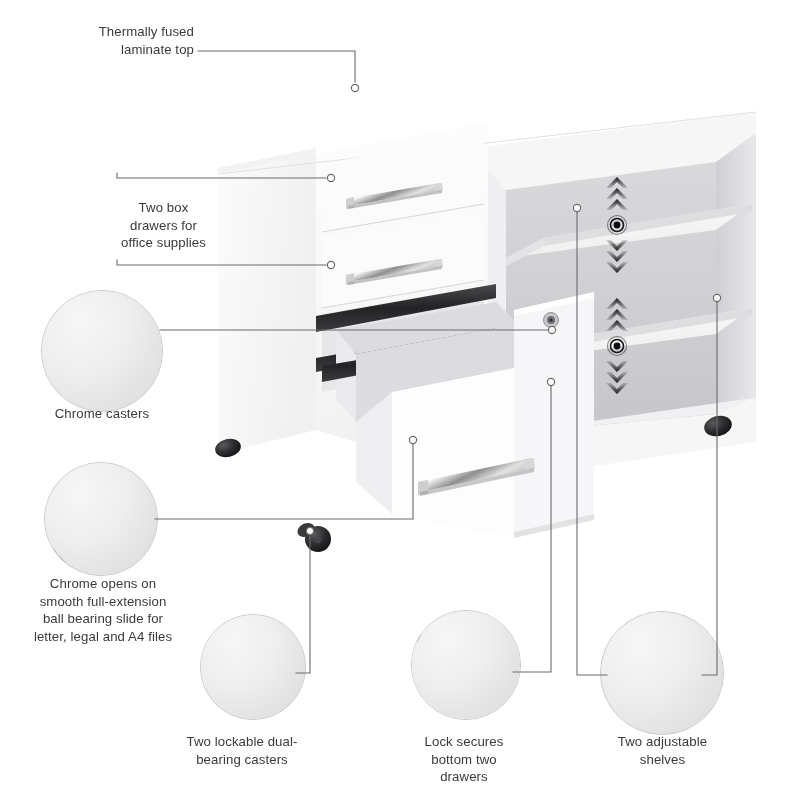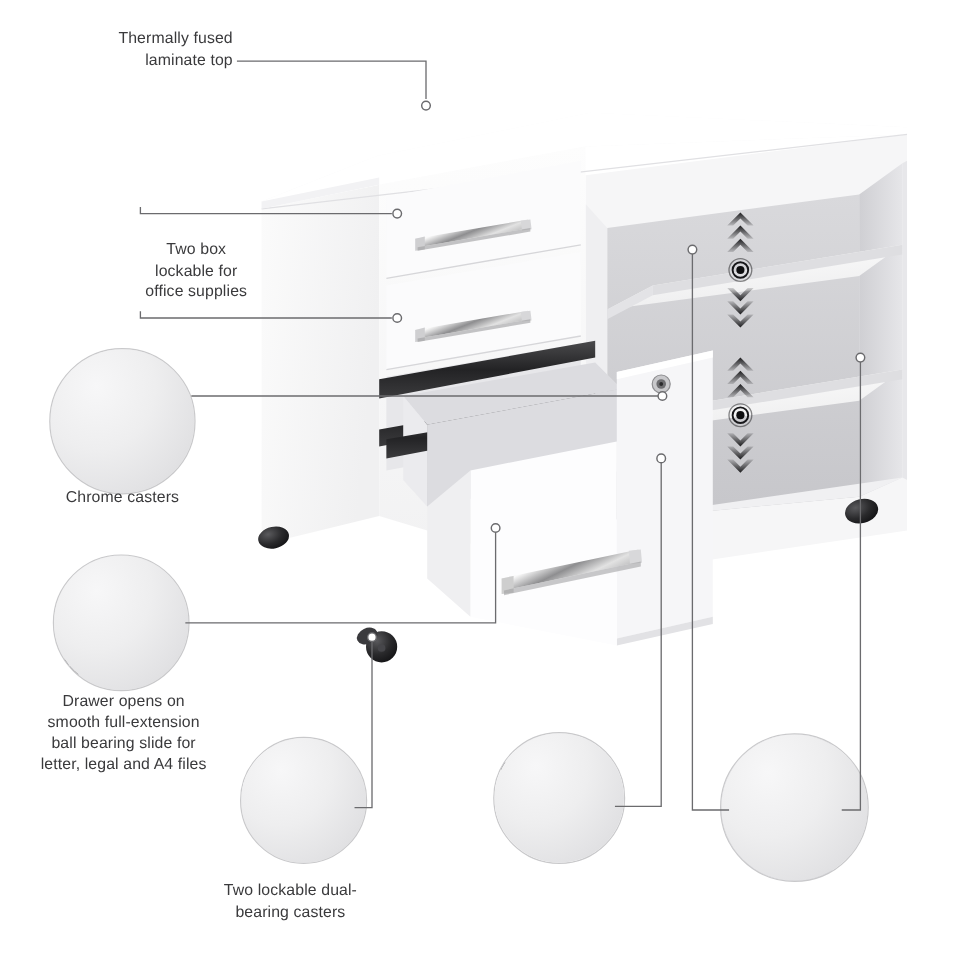--- a/index.html
+++ b/index.html
@@ -376,28 +376,33 @@
       <circle cx="551" cy="382" r="3.6"></circle>
       <circle cx="577" cy="208" r="3.6"></circle>
       <circle cx="717" cy="298" r="3.6"></circle>
     </g>
   </svg>
 
   <div class="callout-label ta-right" style="left:57px;top:23px;width:137px;">Thermally fused
 laminate top</div>
 
   <div class="callout-label" style="left:90px;top:199px;width:147px;">Two box
-lockable for
+drawers for
 office supplies</div>
 
   <div class="callout-label" style="left:38px;top:405px;width:128px;">Chrome casters</div>
 
-  <div class="callout-label" style="left:24px;top:575px;width:158px;">Drawer opens on
+  <div class="callout-label" style="left:24px;top:575px;width:158px;">Chrome opens on
 smooth full-extension
 ball bearing slide for
 letter, legal and A4 files</div>
 
   <div class="callout-label" style="left:178px;top:733px;width:128px;">Two lockable dual-
 bearing casters</div>
 
-
+  <div class="callout-label" style="left:409px;top:733px;width:110px;">Lock secures
+bottom two
+drawers</div>
+
+  <div class="callout-label" style="left:600px;top:733px;width:125px;">Two adjustable
+shelves</div>
 
 </div>
 
 </body></html>

